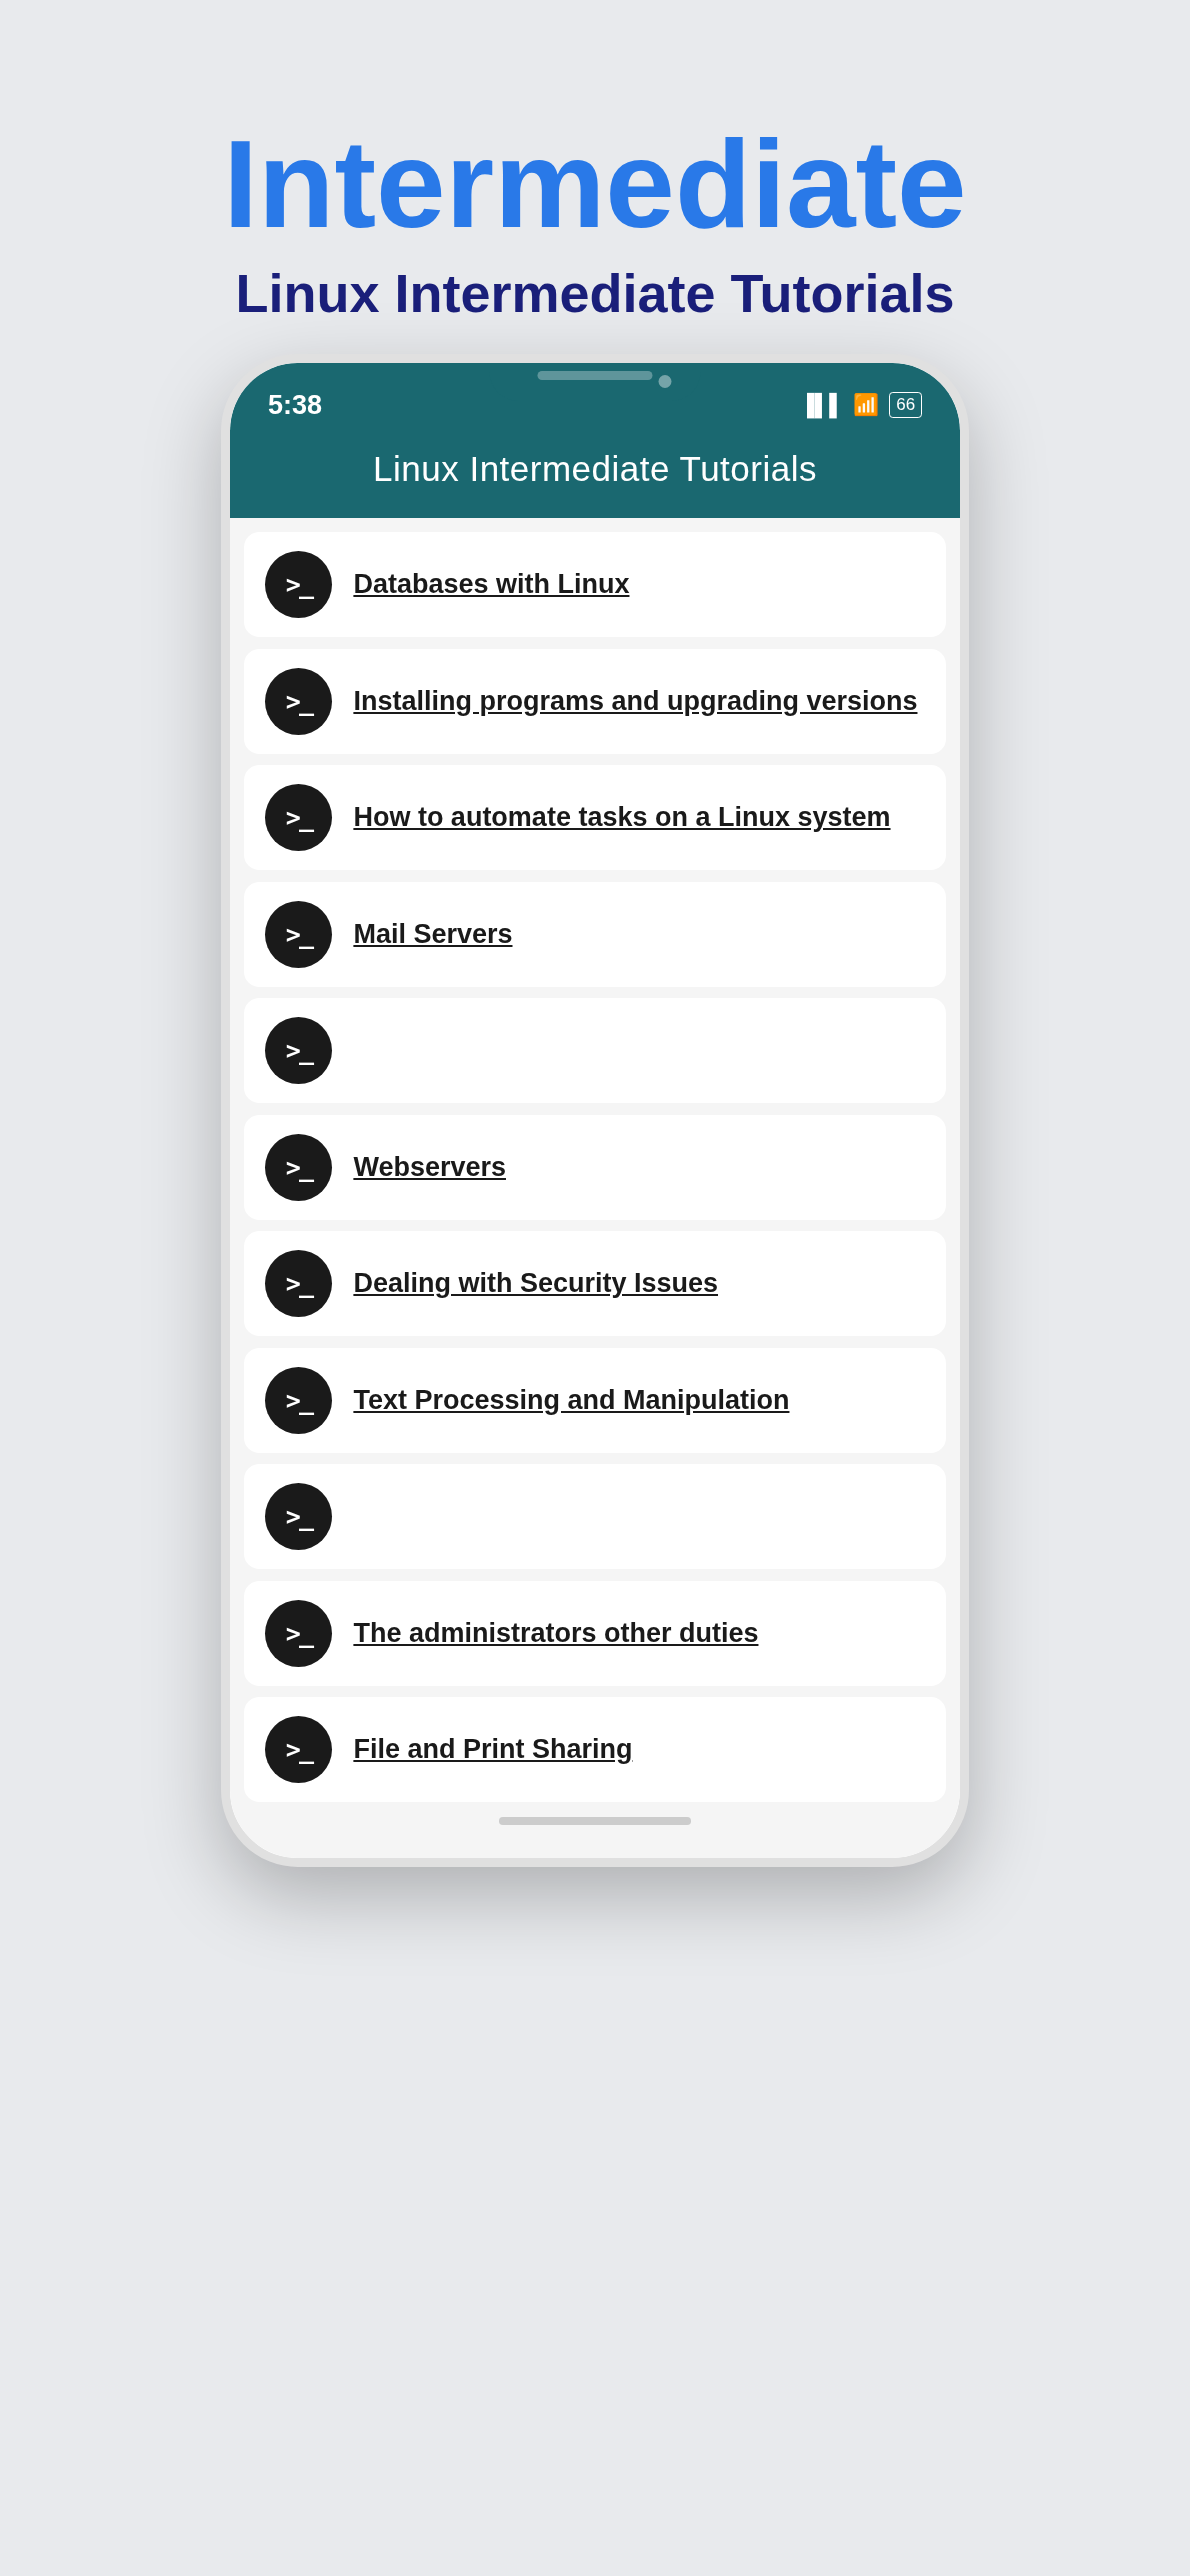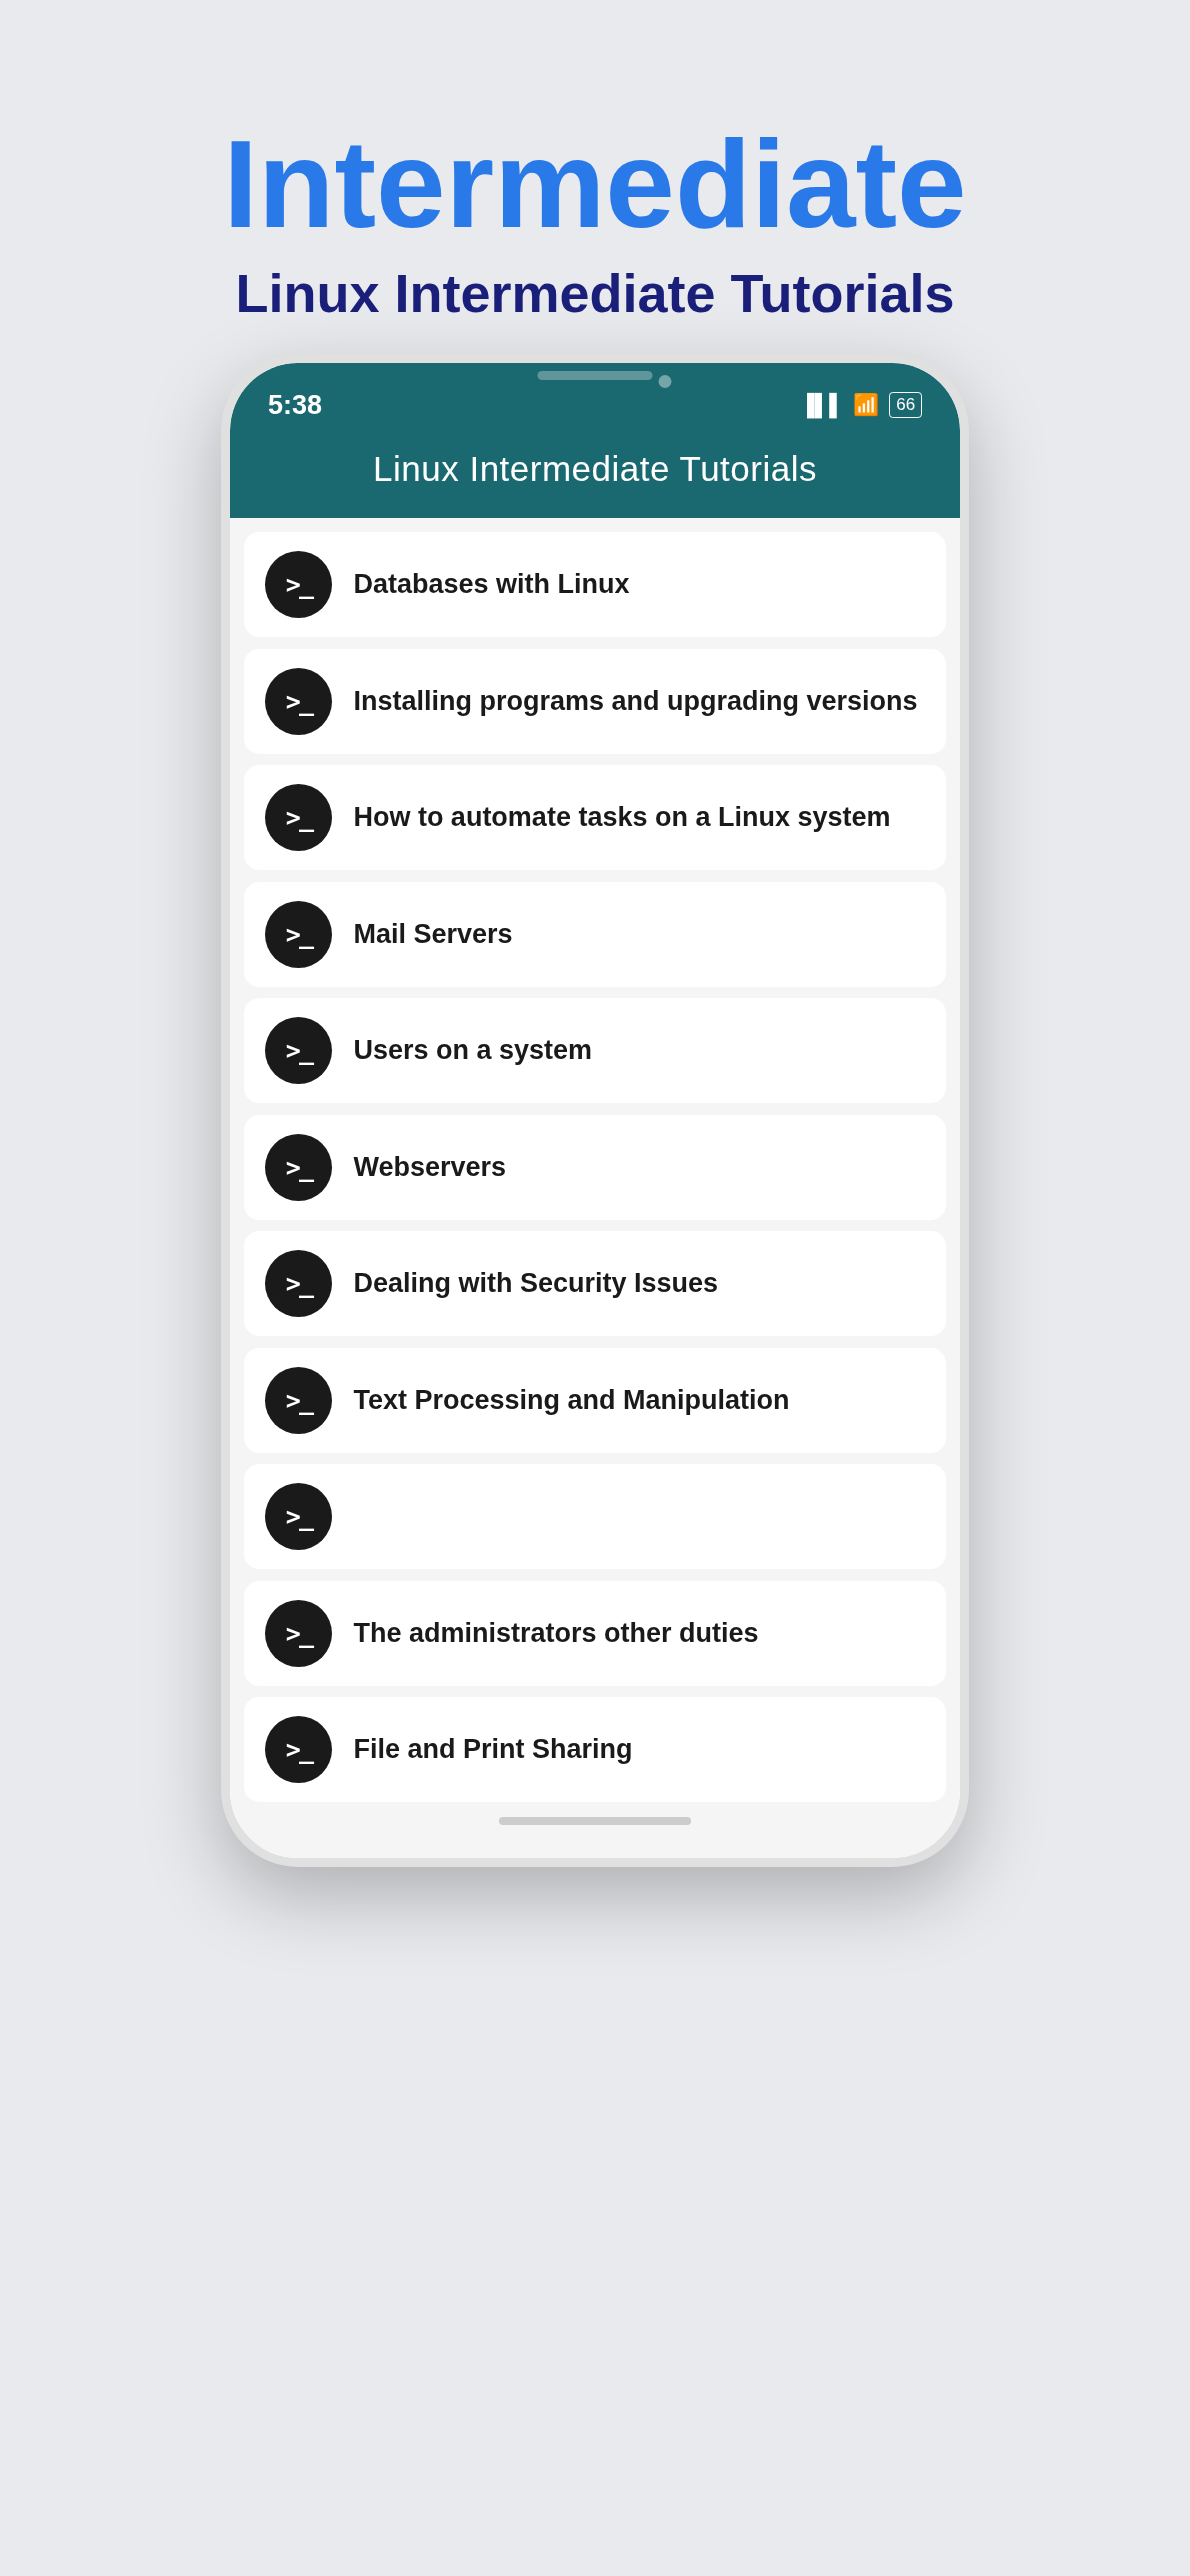--- a/index.html
+++ b/index.html
@@ -174,20 +174,21 @@
       font-weight: 700;
       letter-spacing: -1.9px;
     }
 
     .item-label {
       font-size: 27px;
       font-weight: 700;
       color: #1a1a1a;
       line-height: 1.3;
       flex: 1;
+      text-decoration: underline;
     }
 
     .bottom-bar {
       width: 192px;
       height: 7.7px;
       background: #ccc;
       border-radius: 3.8px;
       margin: 14.4px auto 19px;
     }
   </style>
@@ -241,21 +242,20 @@
         <div class="list-item">
           <div class="terminal-icon">
             <span class="terminal-icon-text">&gt;_</span>
           </div>
           <span class="item-label">Mail Servers</span>
         </div>
         <div class="list-item">
           <div class="terminal-icon">
             <span class="terminal-icon-text">&gt;_</span>
           </div>
-          <span class="item-label">Users on a system</span>
         </div>
         <div class="list-item">
           <div class="terminal-icon">
             <span class="terminal-icon-text">&gt;_</span>
           </div>
           <span class="item-label">Webservers</span>
         </div>
         <div class="list-item">
           <div class="terminal-icon">
             <span class="terminal-icon-text">&gt;_</span>

